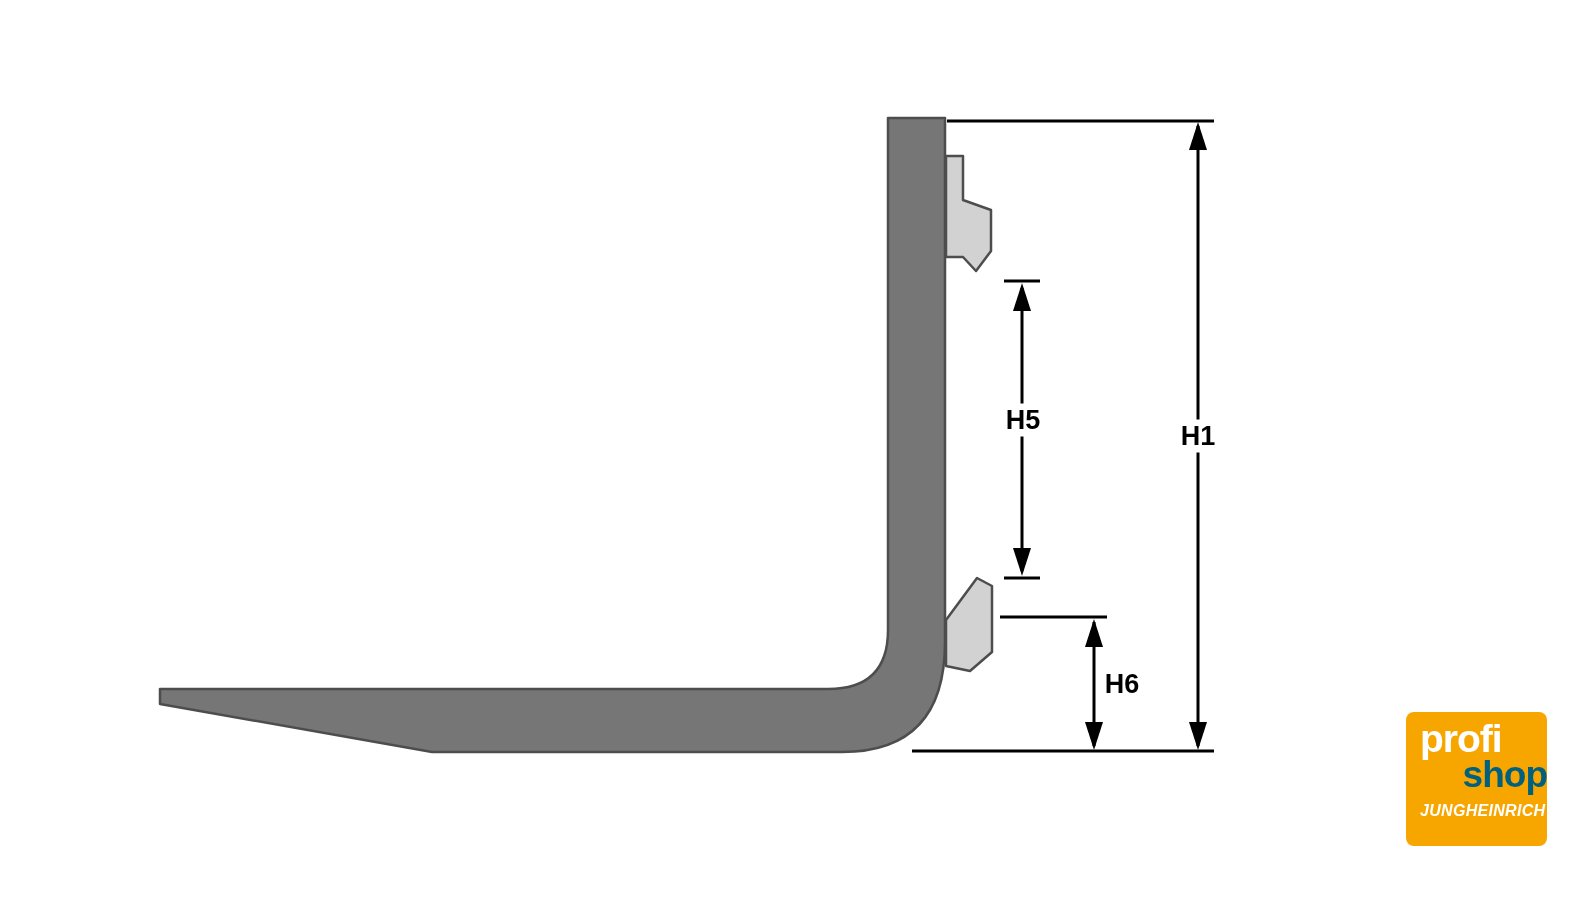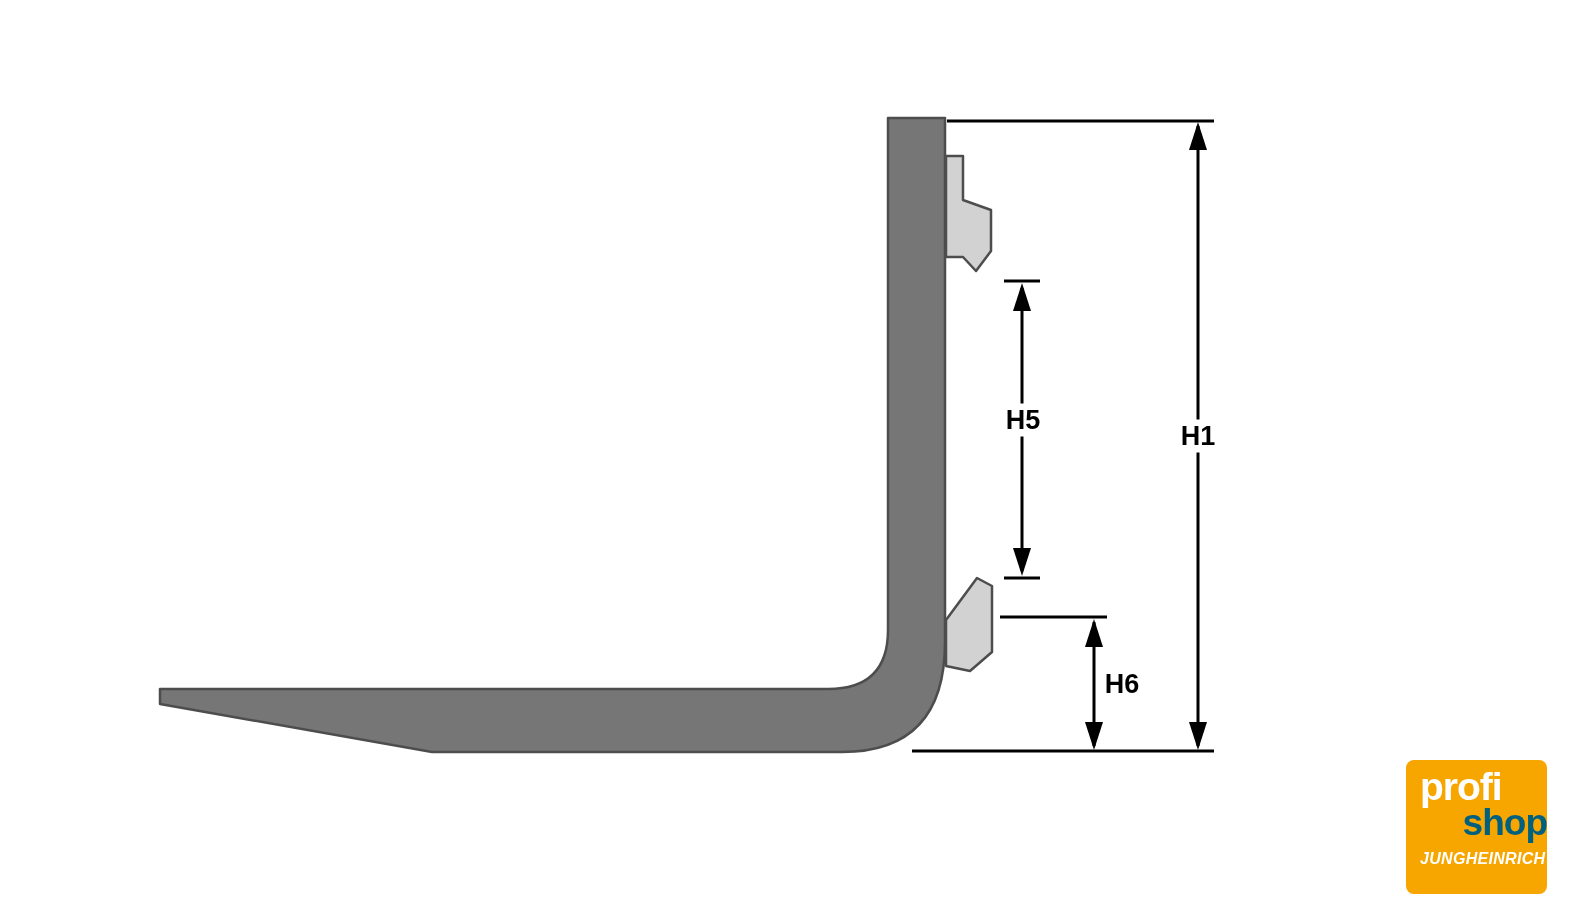--- a/index.html
+++ b/index.html
@@ -55,21 +55,20 @@
     position: absolute;
     left: 1406px;
     top: 712px;
     width: 141px;
     height: 134px;
     background: var(--logo-bg, #f7a600);
     border-radius: 8px;
     box-sizing: border-box;
     padding: 8px 0 0 14px;
     overflow: hidden;
-    margin-top: 48px;
   }
   .logo-profi {
     font-weight: 700;
     font-size: 39px;
     line-height: 0.95;
     letter-spacing: -1px;
     color: var(--logo-profi, #ffffff);
   }
   .logo-shop {
     font-weight: 700;

